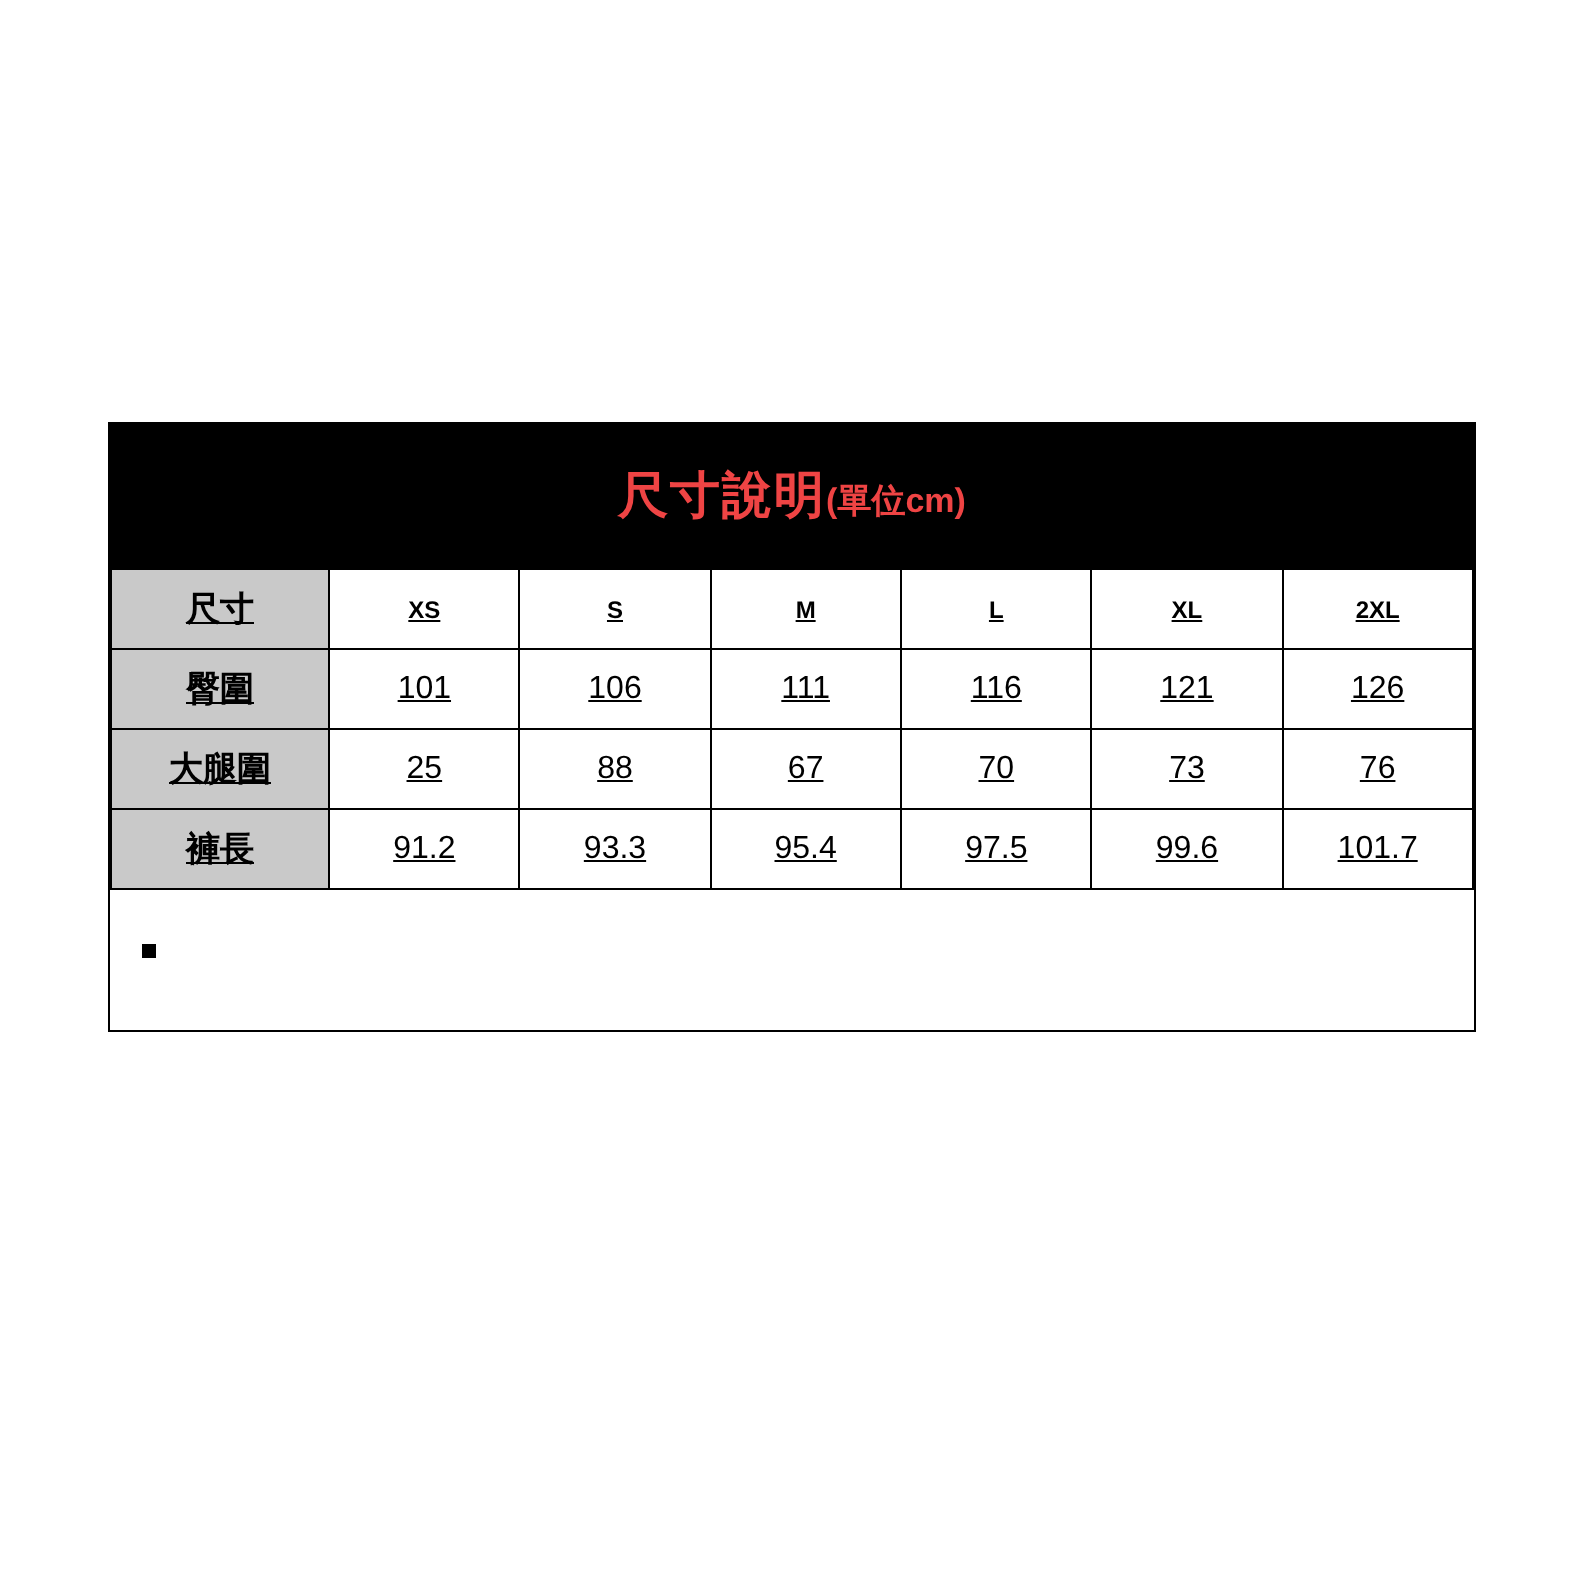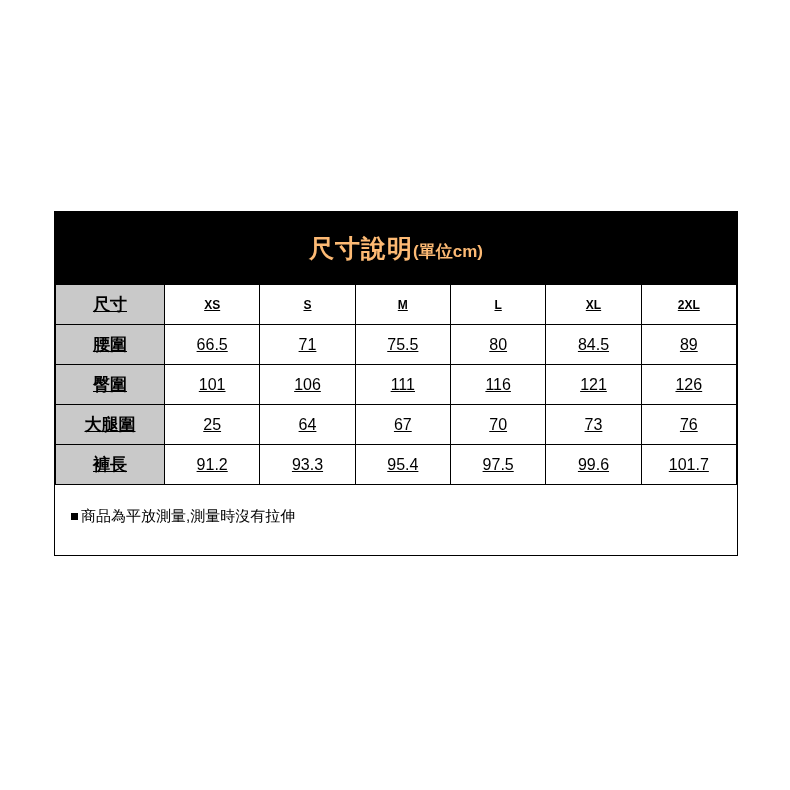--- a/index.html
+++ b/index.html
@@ -21,21 +21,21 @@
     left: 54px;
     top: 211px;
     width: 684px;
     box-sizing: border-box;
     border: 1px solid #000000;
     background: #ffffff;
   }
 
   .title-bar {
     background: #000000;
-    color: #fdba74;
+    color: #ef4444;
     text-align: center;
     height: 72px;
     line-height: 72px;
     white-space: nowrap;
   }
   .title-main {
     font-size: 25px;
     font-weight: bold;
     letter-spacing: 1px;
   }
@@ -110,57 +110,48 @@
         <th class="col-head">XS</th>
         <th class="col-head">S</th>
         <th class="col-head">M</th>
         <th class="col-head">L</th>
         <th class="col-head">XL</th>
         <th class="col-head">2XL</th>
       </tr>
     </thead>
     <tbody>
       <tr>
-        <th class="row-head">腰圍</th>
-        <td>66.5</td>
-        <td>71</td>
-        <td>75.5</td>
-        <td>80</td>
-        <td>84.5</td>
-        <td>89</td>
-      </tr>
-      <tr>
         <th class="row-head">臀圍</th>
         <td>101</td>
         <td>106</td>
         <td>111</td>
         <td>116</td>
         <td>121</td>
         <td>126</td>
       </tr>
       <tr>
         <th class="row-head">大腿圍</th>
         <td>25</td>
-        <td>64</td>
+        <td>88</td>
         <td>67</td>
         <td>70</td>
         <td>73</td>
         <td>76</td>
       </tr>
       <tr>
         <th class="row-head">褲長</th>
         <td>91.2</td>
         <td>93.3</td>
         <td>95.4</td>
         <td>97.5</td>
         <td>99.6</td>
         <td>101.7</td>
       </tr>
     </tbody>
   </table>
 
   <div class="notes">
     <div class="note-line">
-      <span class="note-bullet"></span><span>商品為平放測量,測量時沒有拉伸</span>
+      <span class="note-bullet"></span>
     </div>
   </div>
 
 </div>
 
 </body></html>

